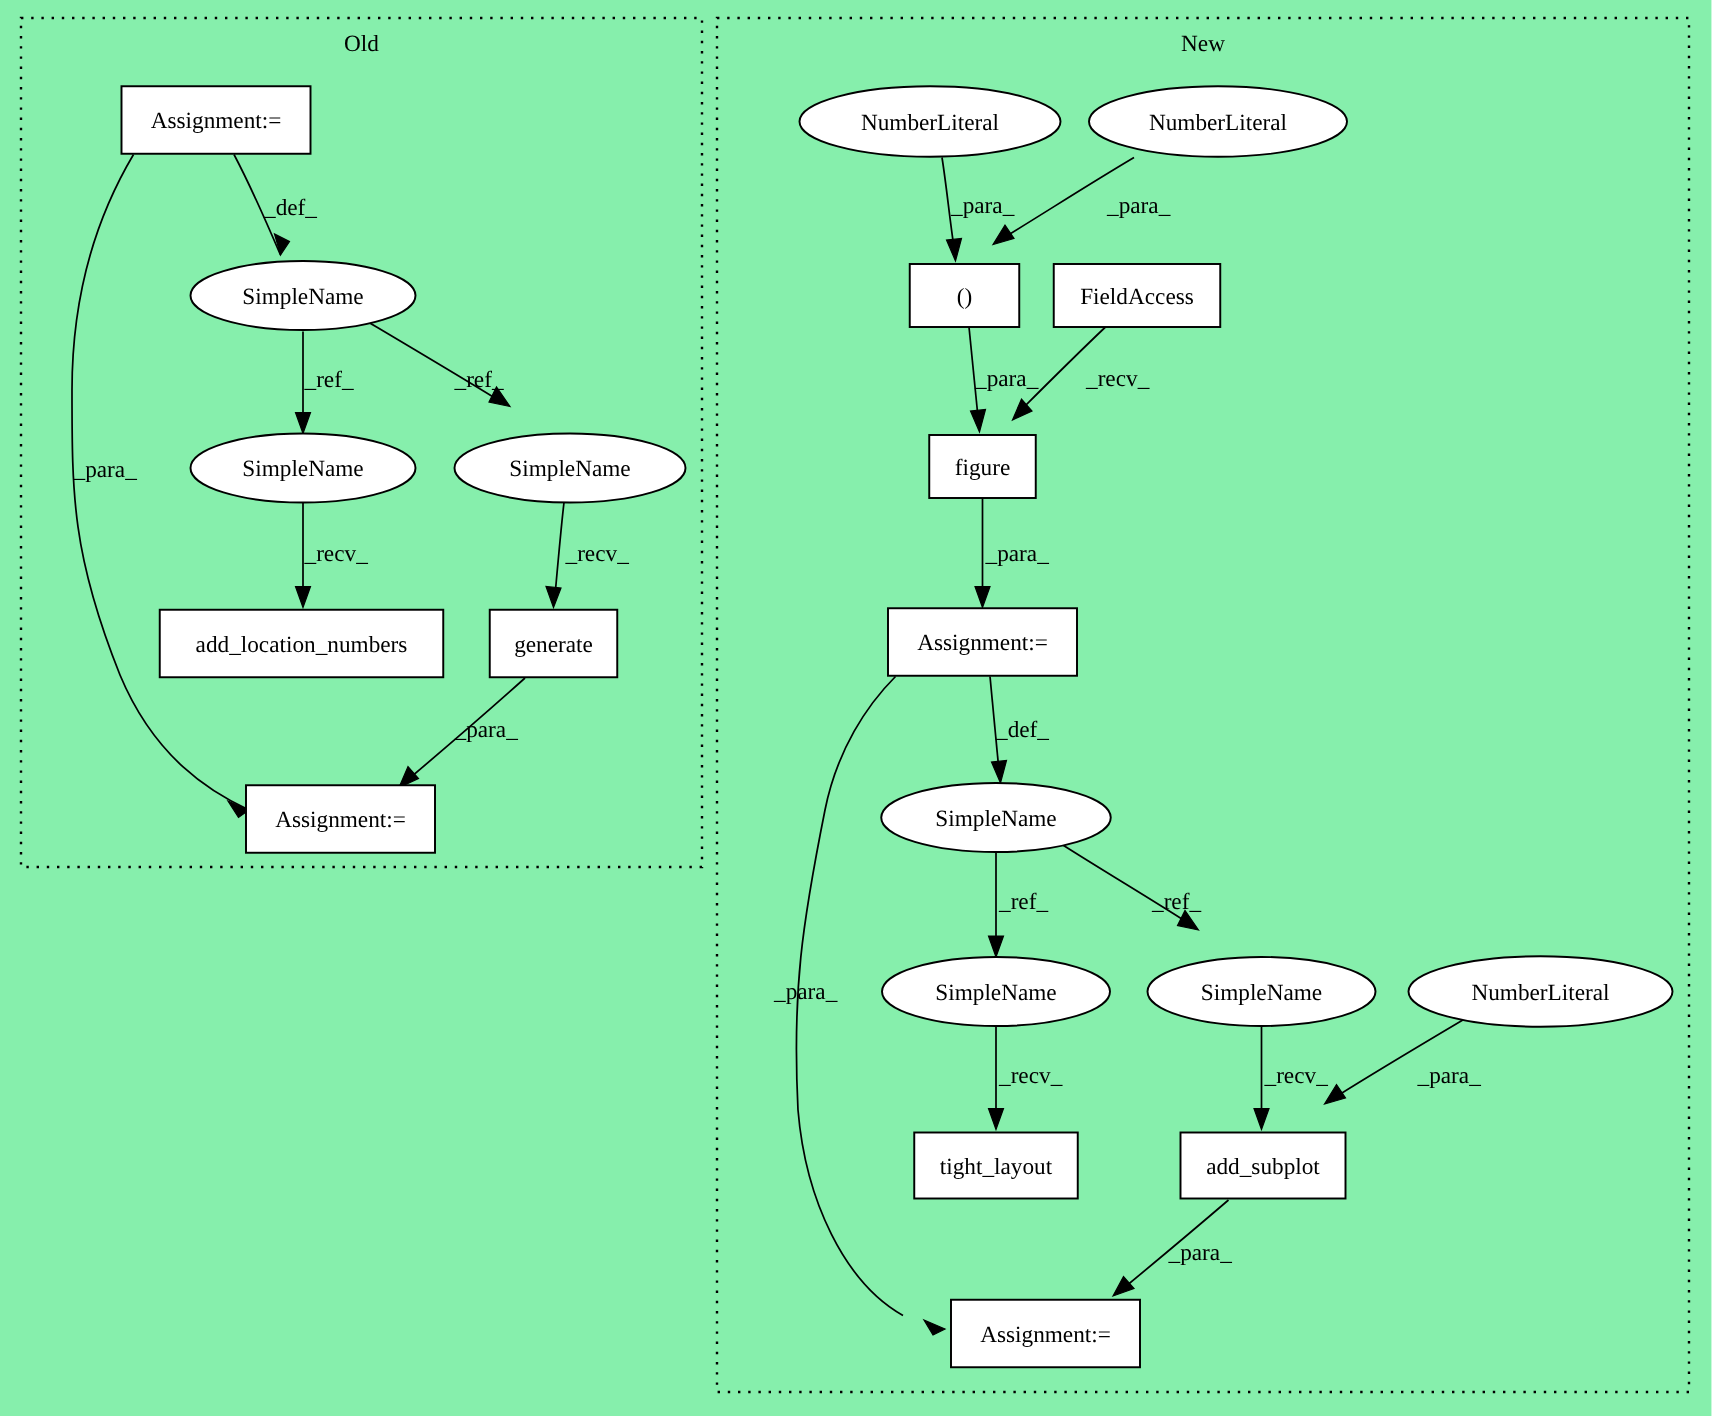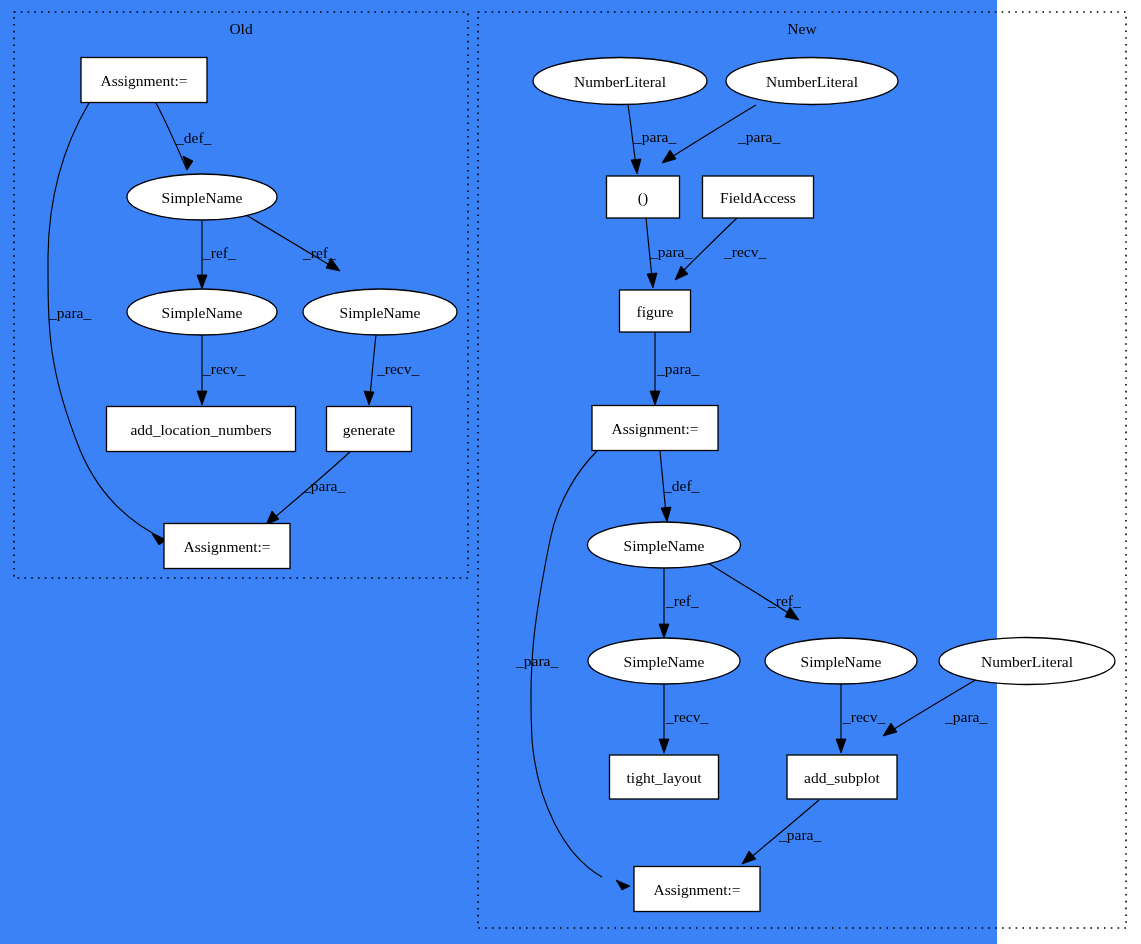--- a/index.html
+++ b/index.html
@@ -8,23 +8,23 @@
     background: #ffffff;
   }
   body {
     width: 1141px;
     height: 944px;
     font-family: "Liberation Serif", "DejaVu Serif", serif;
     overflow: hidden;
   }
   #canvas {
     position: relative;
-    width: 997px;
+    width: 1141px;
     height: 944px;
-    background: #3b82f6;
+    background: #86efac;
   }
   svg#graph {
     position: absolute;
     left: 0;
     top: 0;
     width: 1141px;
     height: 944px;
   }
   .cluster-box {
     fill: none;

